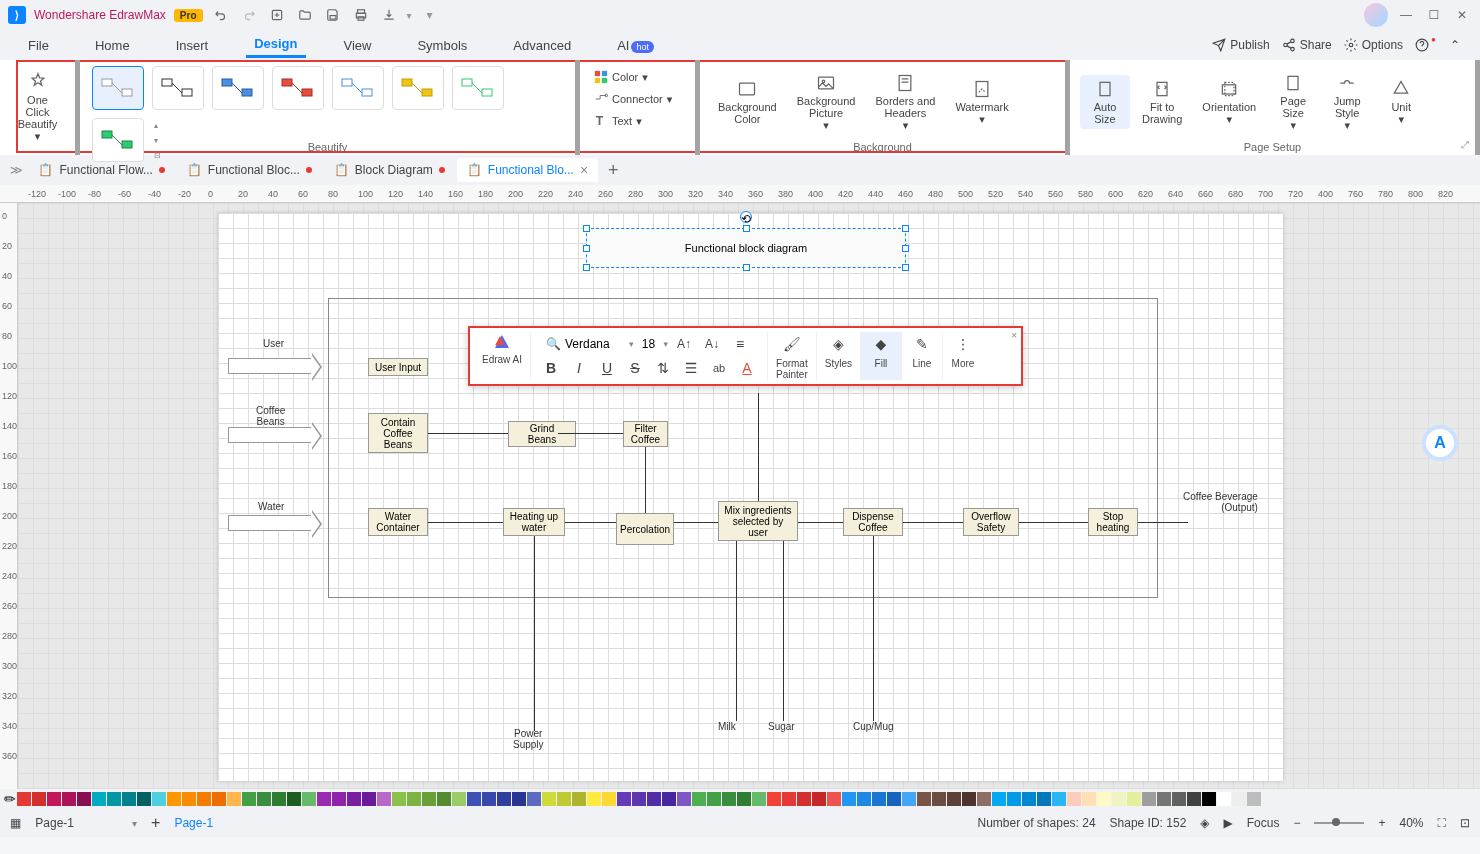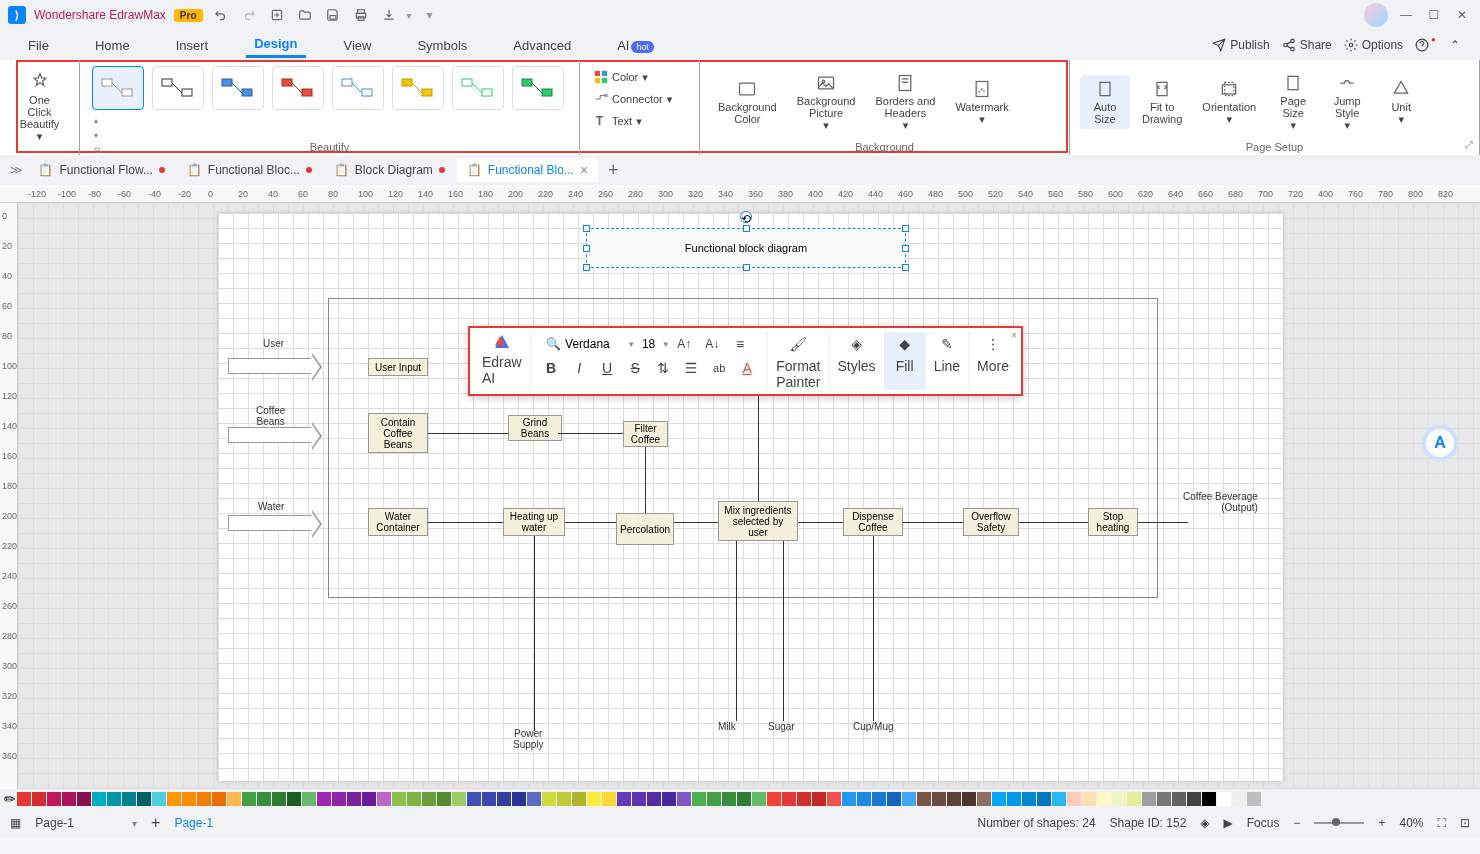--- a/index.html
+++ b/index.html
@@ -13,21 +13,21 @@
 .spacer{flex:1}
 .avatar{width:24px;height:24px;border-radius:50%;background:linear-gradient(135deg,#f7c6e0,#a0d8ff)}
 .menubar{height:30px;background:#f0f2f6;display:flex;align-items:center;padding:0 20px;gap:30px}
 .menubar-item{font-size:13px;color:#444;cursor:pointer;padding:4px 8px}
 .menubar-item.active{color:#0a84ff;font-weight:bold;border-bottom:3px solid #0a84ff}
 .ai-badge{background:#4a6cf7;color:#fff;font-size:9px;padding:1px 5px;border-radius:8px;margin-left:2px}
 .menubar-right{margin-left:auto;display:flex;gap:12px;align-items:center}
 .menubar-right-item{display:flex;align-items:center;gap:4px;font-size:12px;color:#444;cursor:pointer}
 .ribbon{height:95px;background:#fff;display:flex;position:relative}
 .ribbon-highlight{position:absolute;border:2px solid #e53935;left:16px;top:0;right:412px;bottom:2px;pointer-events:none}
-.ribbon-group{border-right:1px solid #a3a3a3;padding:4px 10px;display:flex;flex-direction:column;position:relative}
+.ribbon-group{border-right:5px solid #a3a3a3;padding:4px 10px;display:flex;flex-direction:column;position:relative}
 .ribbon-group-label{position:absolute;bottom:2px;left:0;right:0;text-align:center;font-size:11px;color:#666}
 .ribbon-row{display:flex;align-items:center;gap:4px}
 .ribbon-btn{display:flex;flex-direction:column;align-items:center;justify-content:center;padding:4px 8px;cursor:pointer;font-size:11px;color:#444;text-align:center;min-width:50px}
 .ribbon-btn svg{width:20px;height:20px;margin-bottom:2px}
 .theme-btn{width:52px;height:44px;border:1px solid #ddd;border-radius:4px;background:#fff;display:flex;align-items:center;justify-content:center;margin:2px}
 .theme-btn.selected{background:#e8f0fe;border-color:#0a84ff}
 .mini-btn{display:flex;align-items:center;gap:4px;font-size:11px;color:#444;padding:2px 4px;cursor:pointer}
 .mini-btn svg{width:14px;height:14px}
 .tabbar{height:30px;background:#f0f2f6;display:flex;align-items:center;padding:0 6px;gap:2px}
 .doc-tab{display:flex;align-items:center;gap:6px;padding:4px 10px;font-size:12px;color:#444;cursor:pointer;border-radius:4px 4px 0 0;max-width:170px}
@@ -48,21 +48,21 @@
 .arrow-shape::after{content:'';position:absolute;right:-10px;top:-6px;border-left:10px solid #999;border-top:14px solid transparent;border-bottom:14px solid transparent;width:0;height:0}
 .arrow-shape::before{content:'';position:absolute;right:-8px;top:-5px;border-left:9px solid #fff;border-top:13px solid transparent;border-bottom:13px solid transparent;width:0;height:0;z-index:1}
 .selected-box{position:absolute;border:1px dashed #0a84ff;background:#fafafa}
 .handle{position:absolute;width:7px;height:7px;background:#fff;border:1px solid #0a84ff}
 .rotate-handle{position:absolute;width:12px;height:12px;border:1px solid #0a84ff;border-radius:50%;background:#fff;left:50%;top:-18px;transform:translateX(-50%)}
 .float-toolbar{position:absolute;background:#fff;border:2px solid #e53935;box-shadow:0 2px 8px rgba(0,0,0,0.2);display:flex;padding:4px;z-index:10}
 .ft-group{display:flex;flex-direction:column;align-items:center;padding:0 8px;border-right:1px solid #eee}
 .ft-group:last-child{border-right:none}
 .ft-row{display:flex;gap:4px;align-items:center}
 .ft-btn{width:24px;height:24px;display:flex;align-items:center;justify-content:center;cursor:pointer;font-size:14px;color:#444}
-.ft-label{font-size:14px;color:#444;margin-top:2px}
+.ft-label{font-size:10px;color:#444;margin-top:2px}
 .ft-close{position:absolute;top:2px;right:4px;font-size:10px;color:#888;cursor:pointer}
 .line-h{position:absolute;height:1px;background:#333}
 .line-v{position:absolute;width:1px;background:#333}
 .container-box{position:absolute;border:1px solid #888;background:transparent}
 .palette{height:20px;display:flex;align-items:center;padding:0 4px;gap:1px;background:#f0f2f6}
 .swatch{width:14px;height:14px;cursor:pointer}
 .statusbar{height:28px;background:#f0f2f6;display:flex;align-items:center;padding:0 10px;gap:14px;font-size:12px;color:#444}
 .page-dropdown{display:flex;align-items:center;gap:8px}
 .float-circle-btn{position:absolute;width:36px;height:36px;border-radius:50%;background:#fff;border:4px solid #cce0ff;display:flex;align-items:center;justify-content:center;right:22px;top:222px;color:#0a84ff;font-weight:bold;font-size:16px}
 </style>
@@ -427,21 +427,21 @@
     <div class="shape-label" style="left:238px;top:202px;white-space:pre-line;text-align:center">Coffee
 Beans</div>
     <div class="arrow-shape" style="left:210px;top:224px;width:85px"></div>
     <div class="shape-label" style="left:240px;top:298px">Water</div>
     <div class="arrow-shape" style="left:210px;top:312px;width:85px"></div>
 
     <div class="shape" style="left:350px;top:155px;width:60px;height:18px">User Input</div>
     <div class="shape" style="left:350px;top:210px;width:60px;height:40px;white-space:pre-line">Contain
 Coffee
 Beans</div>
-    <div class="shape" style="left:490px;top:212px;width:54px;height:26px;white-space:pre-line">Grind
+    <div class="shape" style="left:490px;top:218px;width:68px;height:26px;white-space:pre-line">Grind
 Beans</div>
     <div class="shape" style="left:605px;top:218px;width:45px;height:26px;white-space:pre-line">Filter
 Coffee</div>
     <div class="shape" style="left:350px;top:305px;width:60px;height:28px;white-space:pre-line">Water
 Container</div>
     <div class="shape" style="left:485px;top:305px;width:62px;height:28px;white-space:pre-line">Heating up
 water</div>
     <div class="shape" style="left:598px;top:310px;width:58px;height:32px">Percolation</div>
     <div class="shape" style="left:700px;top:298px;width:80px;height:40px;white-space:pre-line">Mix ingredients
 selected by

